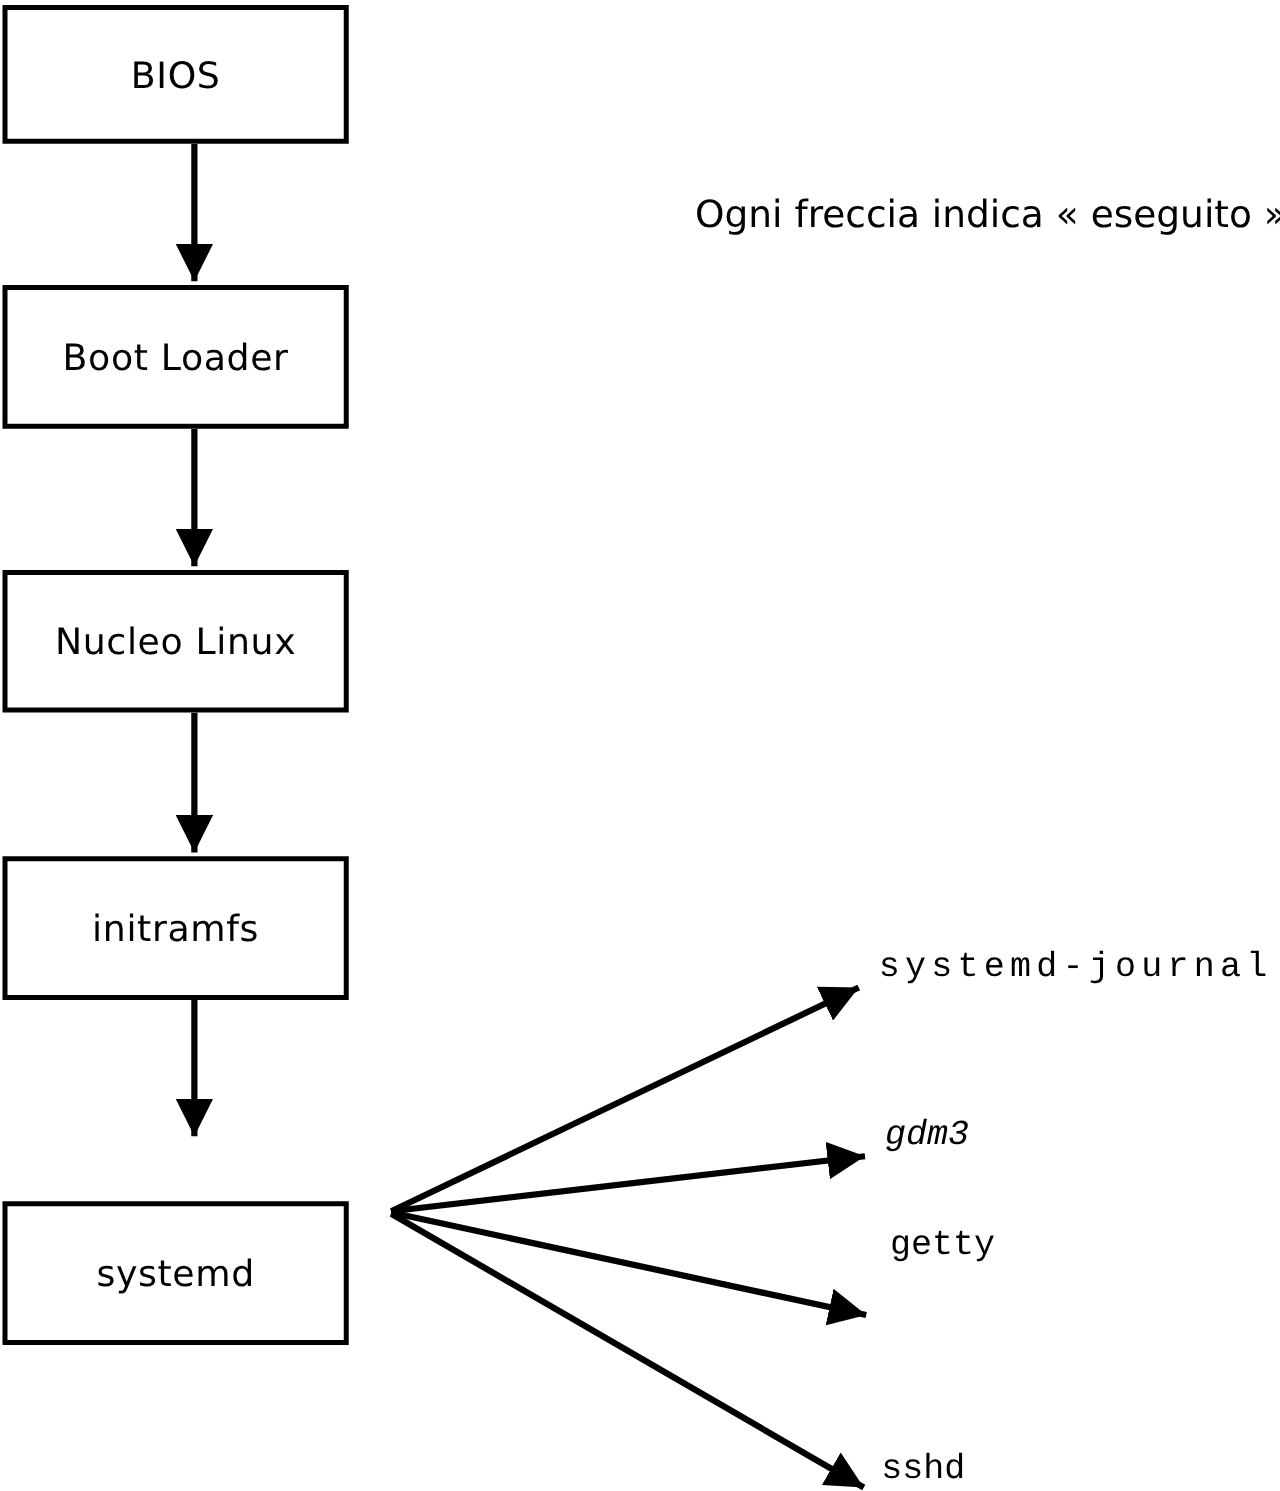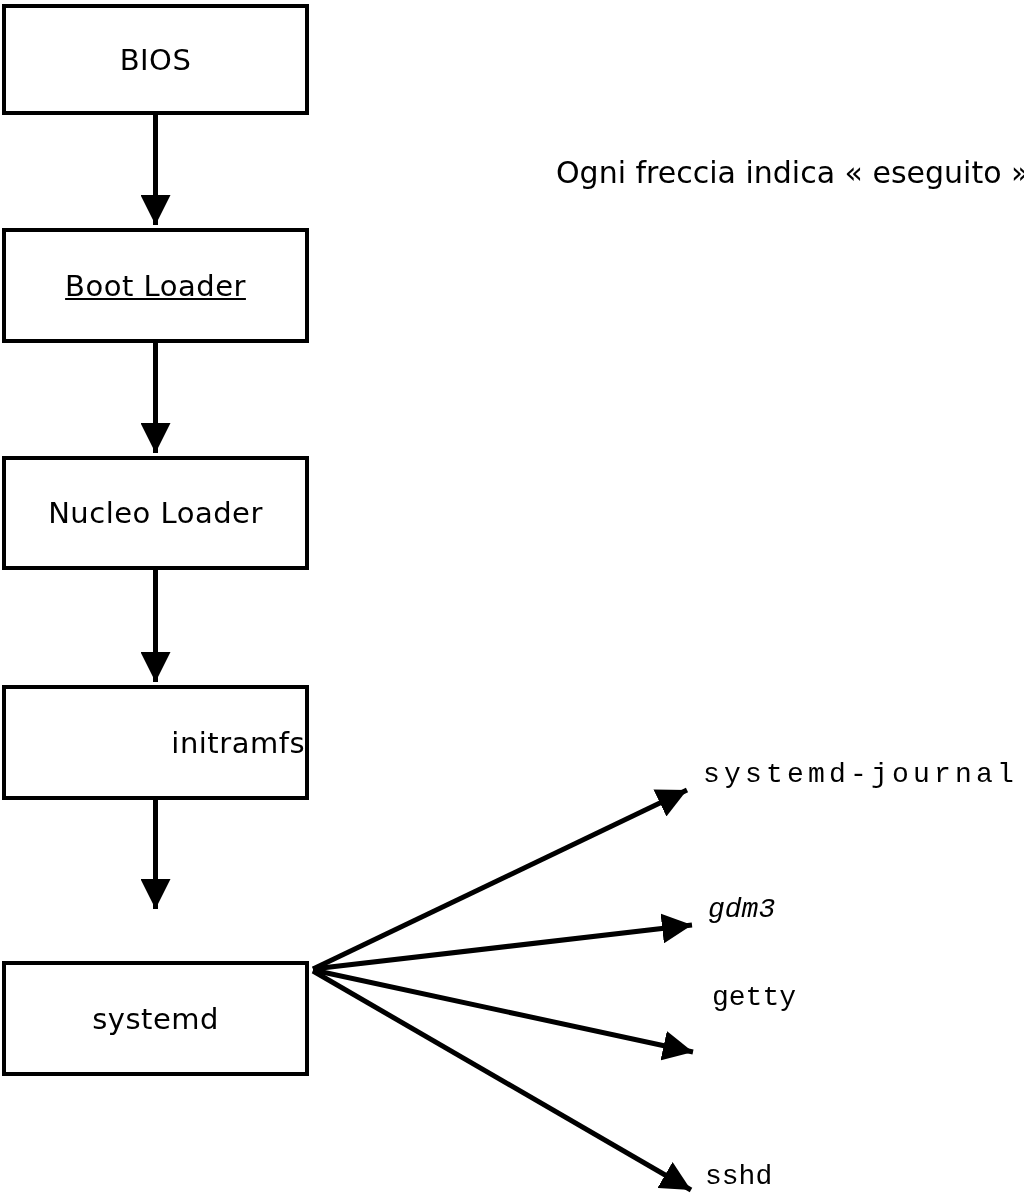--- a/index.html
+++ b/index.html
@@ -23,34 +23,34 @@
     width: 1024px;
     height: 1193px;
   }
   .arrows line {
     stroke: #000000;
     stroke-width: 5;
   }
   .node {
     position: absolute;
     left: 2px;
-    width: 307px;
+    width: 277px;
     border: 4px solid #000000;
     background: #ffffff;
     box-sizing: border-box;
     display: flex;
     align-items: center;
     justify-content: center;
     font-size: 29px;
     letter-spacing: 0.5px;
   }
   .node-bios       { top: 4px;   height: 111px; }
-  .node-bootloader { top: 228px; height: 115px; text-decoration: underline; }
+  .node-bootloader { top: 228px; height: 115px; }
   .node-kernel     { top: 456px; height: 114px; }
-  .node-initramfs  { top: 685px; height: 115px; justify-content: flex-end; }
+  .node-initramfs  { top: 685px; height: 115px; }
   .node-systemd    { top: 961px; height: 115px; }
 
   .svc {
     position: absolute;
     transform: translateY(-50%);
     font-family: "Liberation Mono", "DejaVu Sans Mono", monospace;
     font-size: 28px;
     white-space: nowrap;
   }
   .svc-journal { left: 703px; top: 774px; letter-spacing: 4.2px; }
@@ -90,21 +90,21 @@
     <line x1="313" y1="971" x2="691" y2="1190" marker-end="url(#ah)"></line>
   </svg>
 
   <div class="node node-bios">
     <span>BIOS</span>
   </div>
   <div class="node node-bootloader">
     <span>Boot Loader</span>
   </div>
   <div class="node node-kernel">
-    <span>Nucleo Loader</span>
+    <span>Nucleo Linux</span>
   </div>
   <div class="node node-initramfs">
     <span>initramfs</span>
   </div>
   <div class="node node-systemd">
     <span>systemd</span>
   </div>
 
   <div class="svc svc-journal">systemd-journal</div>
   <div class="svc svc-gdm3">gdm3</div>

